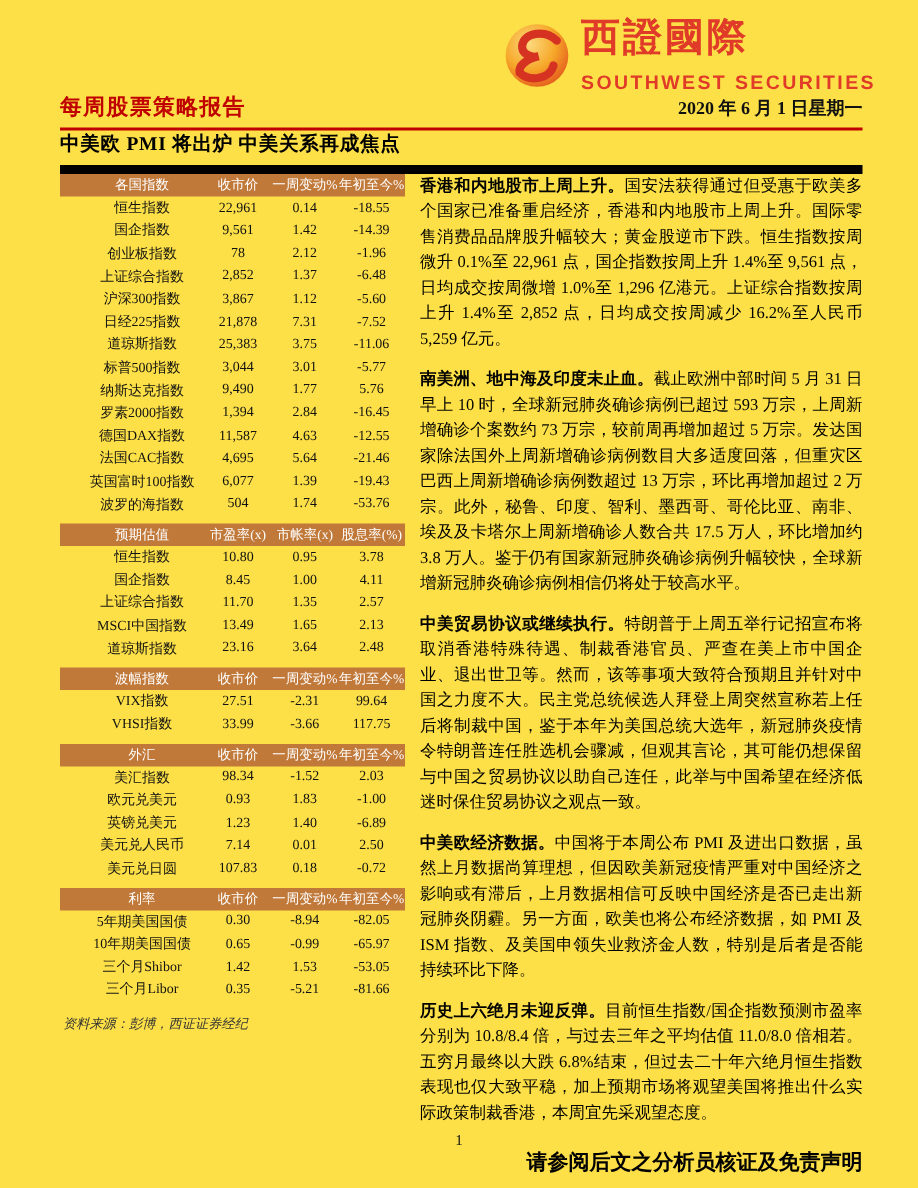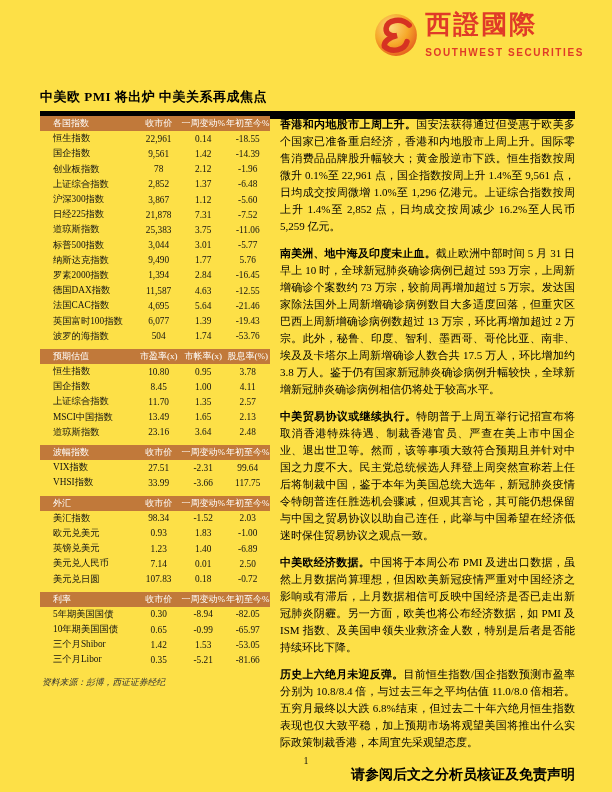--- a/index.html
+++ b/index.html
@@ -6,45 +6,45 @@
   .page{
     width:612px;height:792px;background:#fde047;position:relative;
     font-family:"Liberation Serif","DejaVu Serif",serif;color:#111;
     margin:0 auto;overflow:hidden;box-sizing:border-box;
   }
   
   .logo-wrap{position:absolute;top:12px;right:28px;display:flex;align-items:center;gap:7px;}
   .logo-icon{width:44px;height:44px;flex:0 0 auto;}
   .logo-text{display:flex;flex-direction:column;line-height:1;}
   .logo-cn{font-size:26px;font-weight:bold;color:#e03a28;letter-spacing:2px;font-family:"Liberation Serif",serif;}
-  .logo-en{font-size:10px;font-weight:bold;color:#e03a28;letter-spacing:1.6px;margin-top:10px;font-family:"Liberation Sans",sans-serif;}
+  .logo-en{font-size:13px;font-weight:bold;color:#e03a28;letter-spacing:1.6px;margin-top:10px;font-family:"Liberation Sans",sans-serif;}
   .title-row{
     position:absolute;top:62px;left:40px;right:37px;
     display:flex;justify-content:space-between;align-items:flex-end;
     border-bottom:2px solid #c00000;padding-bottom:4px;
   }
   .report-title{font-size:14.5px;font-weight:bold;color:#c00000;letter-spacing:1px;}
   .report-date{font-size:12px;color:#111;font-weight:bold;}
   .headline-row{
     position:absolute;top:87px;left:40px;right:37px;
-    border-bottom:8px solid #000000;padding-bottom:5px;
+    border-bottom:6px solid #000000;padding-bottom:5px;
   }
   .headline{font-size:13px;font-weight:bold;color:#000;letter-spacing:0.5px;}
 
   
   .main{position:absolute;top:116px;left:40px;right:37px;display:flex;gap:10px;}
   .left-col{width:230px;flex:0 0 auto;}
   .right-col{flex:1;}
 
   
   .tbl{width:100%;border-collapse:collapse;margin-bottom:5px;}
   .trow{display:flex;height:15.2px;align-items:center;}
   .thead{background:#c1793a;color:#ffffff;}
   .tcell{font-size:9.3px;white-space:nowrap;overflow:hidden;}
-  .c-label{width:88px;text-align:left;padding-left:13px;}
+  .c-label{width:88px;text-align:center;padding-left:13px;}
   .c-num{width:47px;text-align:center;}
   .thead .tcell{font-size:9px;}
   .source-note{font-size:8.8px;font-style:italic;color:#333;margin-top:9px;padding-left:2px;}
 
   
   .para{
     font-size:11px;line-height:17px;text-align:justify;
     margin:0 0 10px 0;color:#000;
   }
   .para b{font-weight:bold;}
@@ -71,20 +71,24 @@
         <circle cx="20" cy="20" r="19" fill="url(#g1)"></circle>
         <path d="M32 11 C 25 4, 12 6, 11 14 C 10.5 19.5, 17 21.5, 21 20.5 C 14 22, 8.5 26, 9.5 30.5 C 16 36.5, 28 34, 30 26" fill="none" stroke="#d63222" stroke-width="5" stroke-linecap="round"></path>
       </svg>
     </span>
     <span class="logo-text">
       <span class="logo-cn">西證國際</span>
       <span class="logo-en">SOUTHWEST SECURITIES</span>
     </span>
   </div>
 
+  <div class="title-row">
+    <span class="report-title">每周股票策略报告</span>
+    <span class="report-date">2020 年 6 月 1 日星期一</span>
+  </div>
 
   <div class="headline-row">
     <span class="headline">中美欧 PMI 将出炉  中美关系再成焦点</span>
   </div>
 
   <div class="main">
     <div class="left-col">
 
       <div class="tbl">
           <div class="trow thead">

